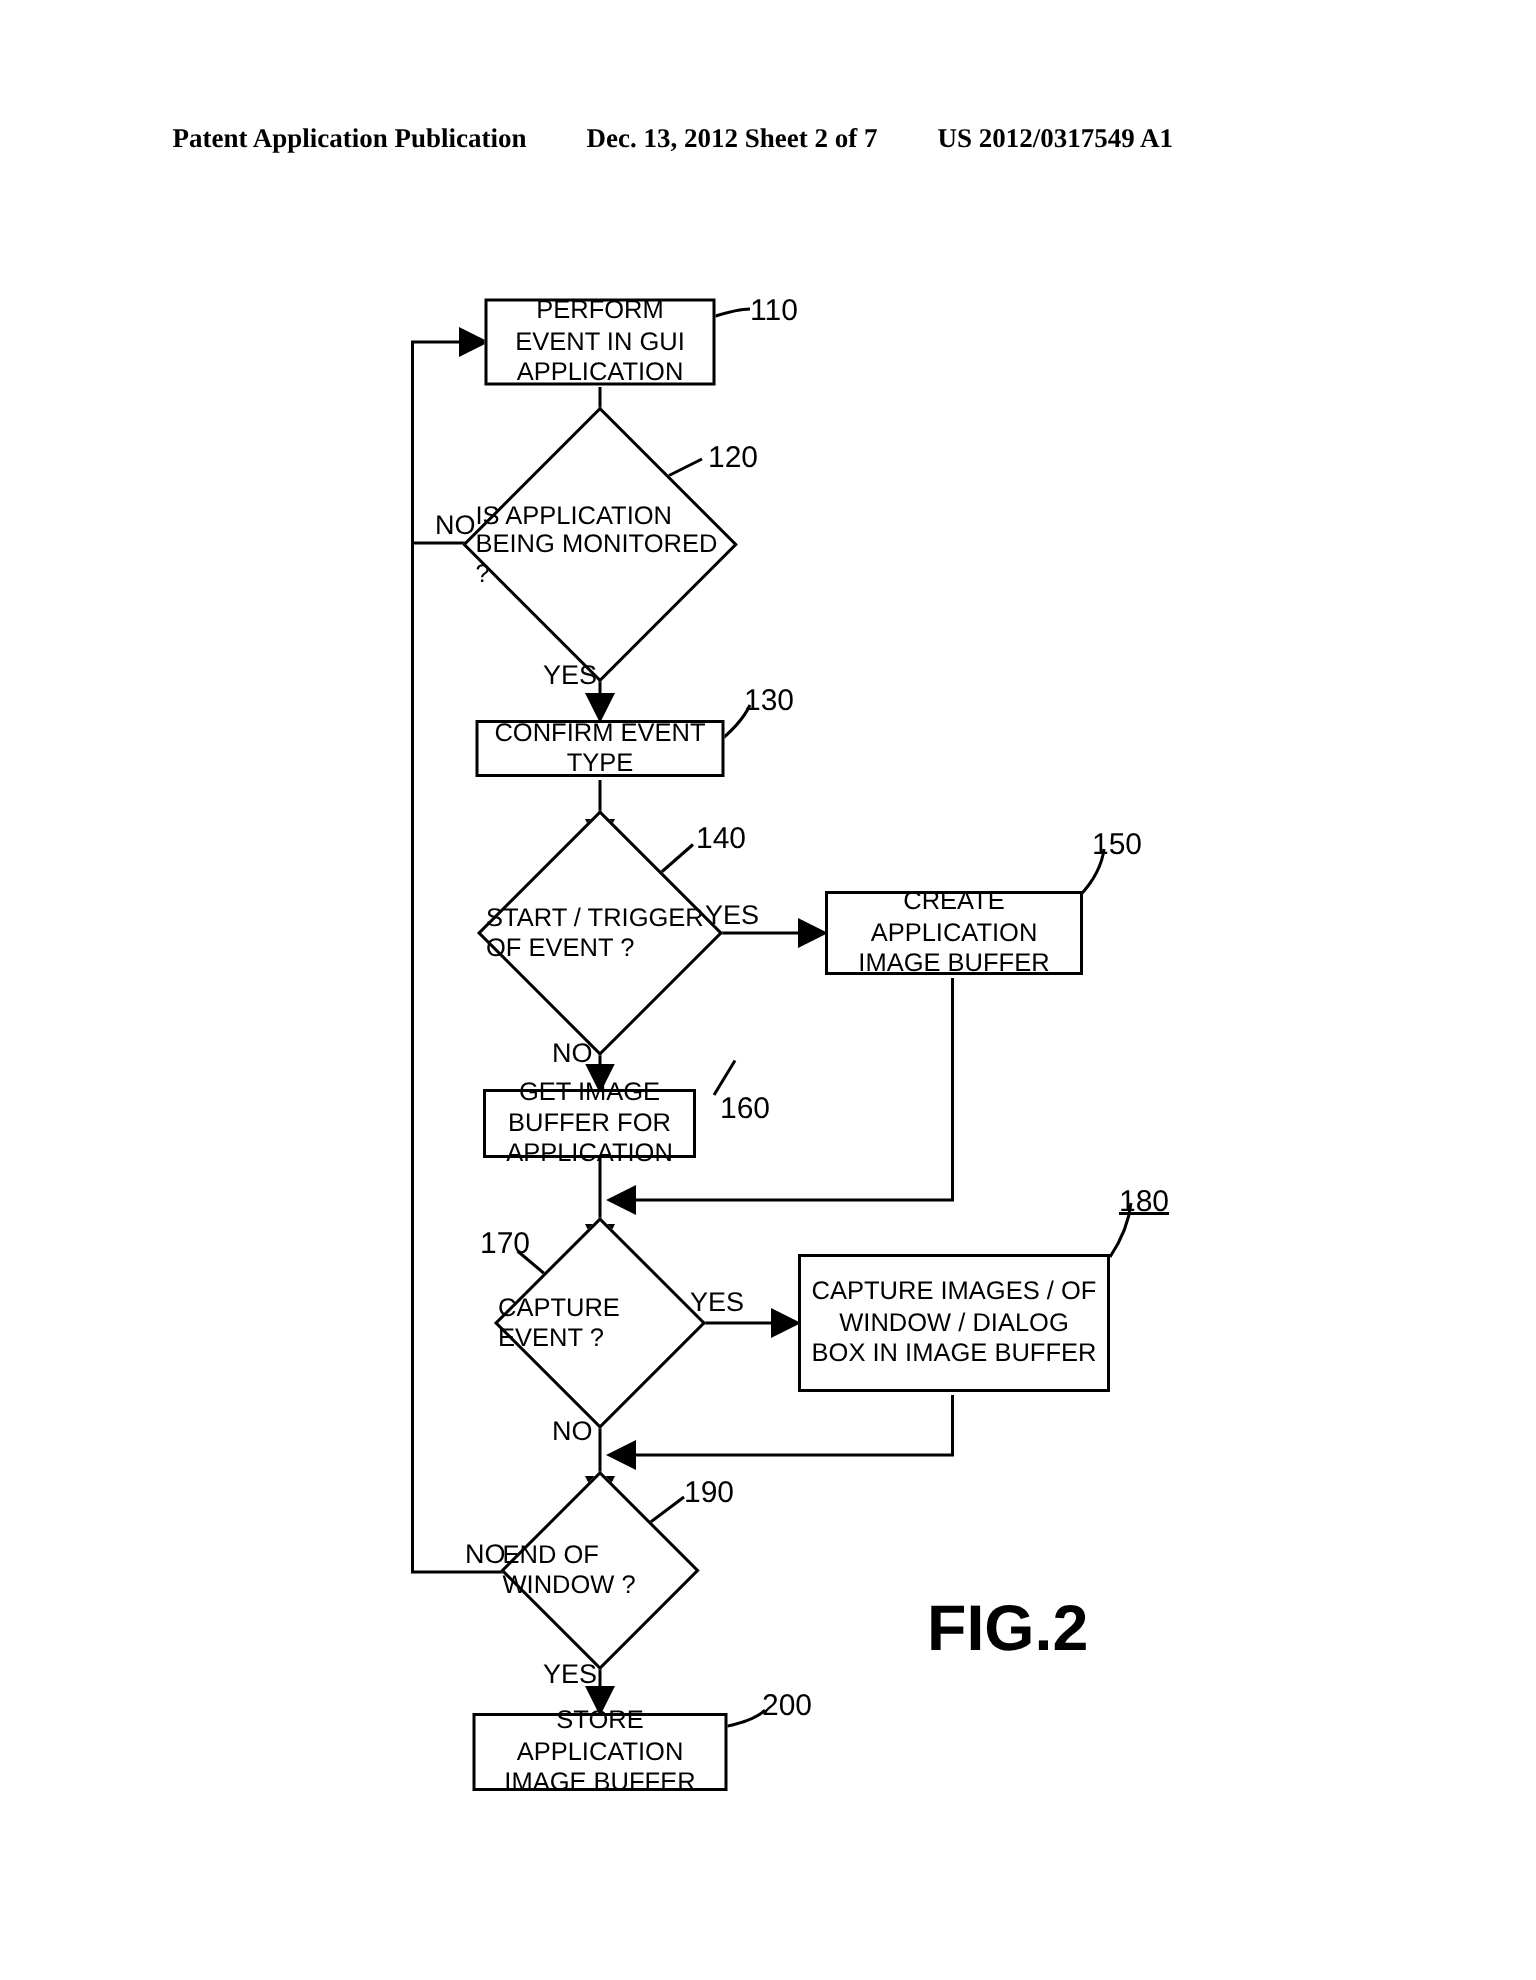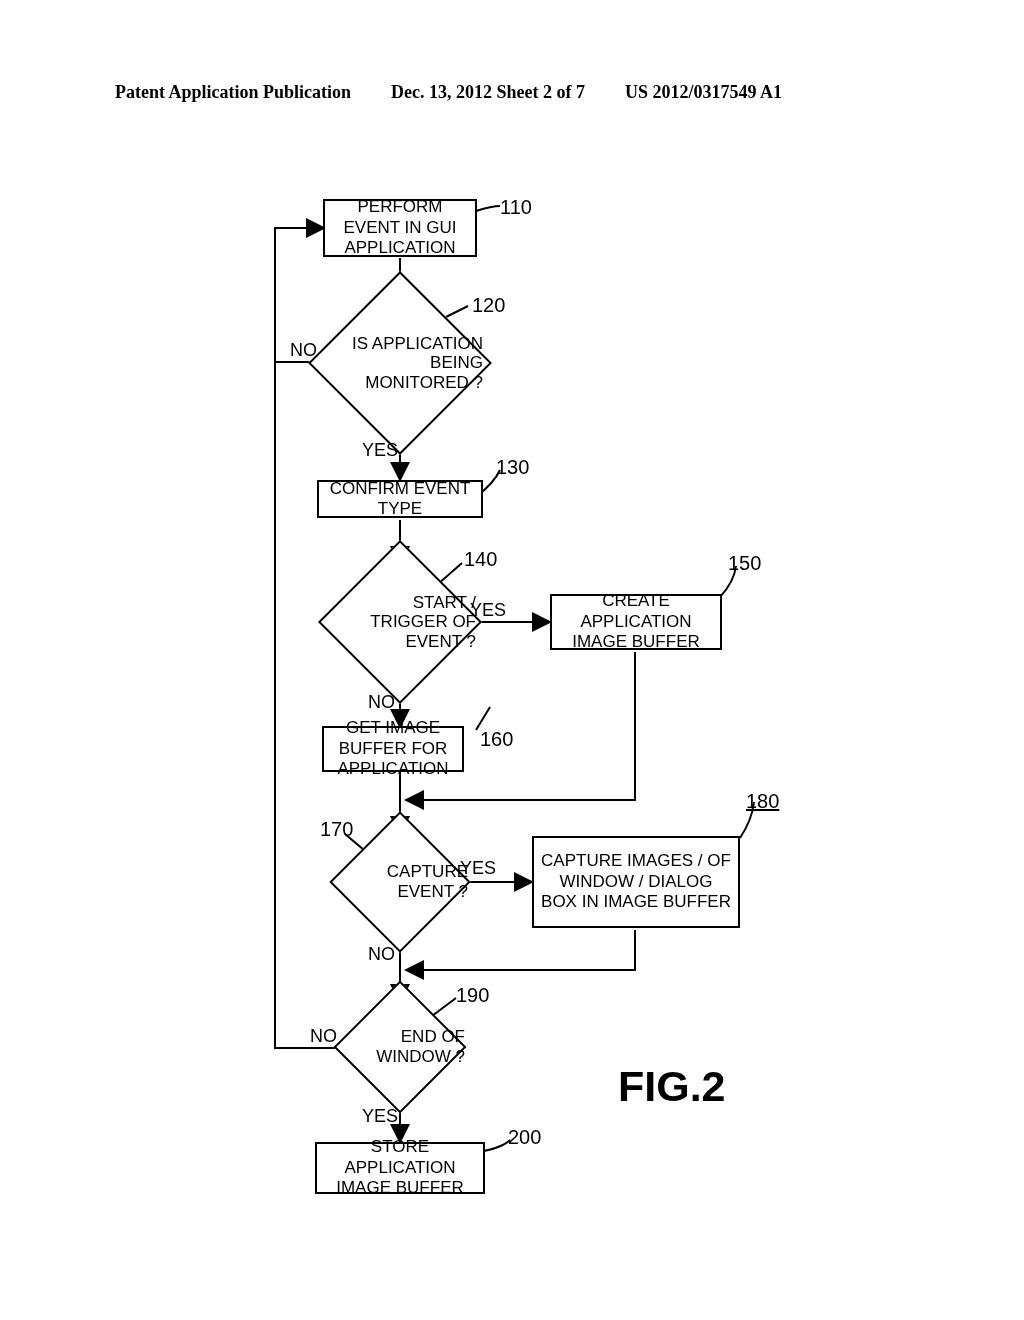--- a/index.html
+++ b/index.html
@@ -65,26 +65,25 @@
     border: 2px solid #000;
     background: #fff;
     box-sizing: border-box;
   }
   .diamond .txt {
     position: absolute;
     left: -18px; right: -18px; top: 0; bottom: 0;
     display: flex;
     align-items: center;
     justify-content: center;
-    text-align: right;
+    text-align: left;
     font-family: Arial, sans-serif;
     font-size: 17px;
     line-height: 1.15;
     z-index: 2;
-    margin-left: 14px;
   }
   svg.lines {
     position: absolute;
     left: 0; top: 0;
     width: 1024px; height: 1320px;
     z-index: 0;
   }
   .layer { z-index: 1; }
 </style>
 </head>

